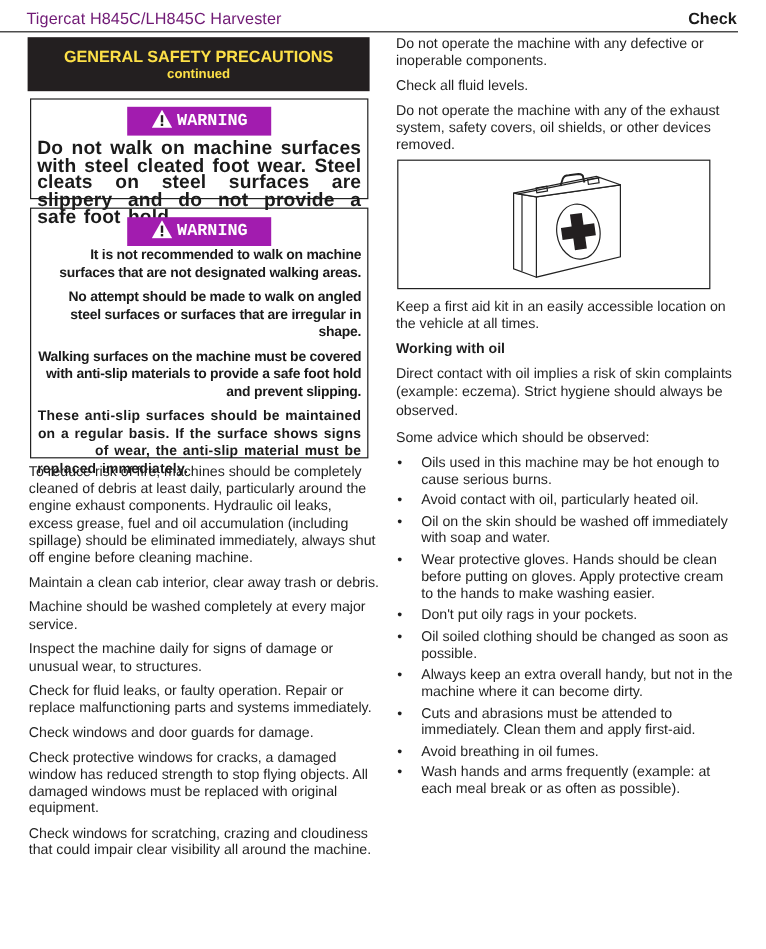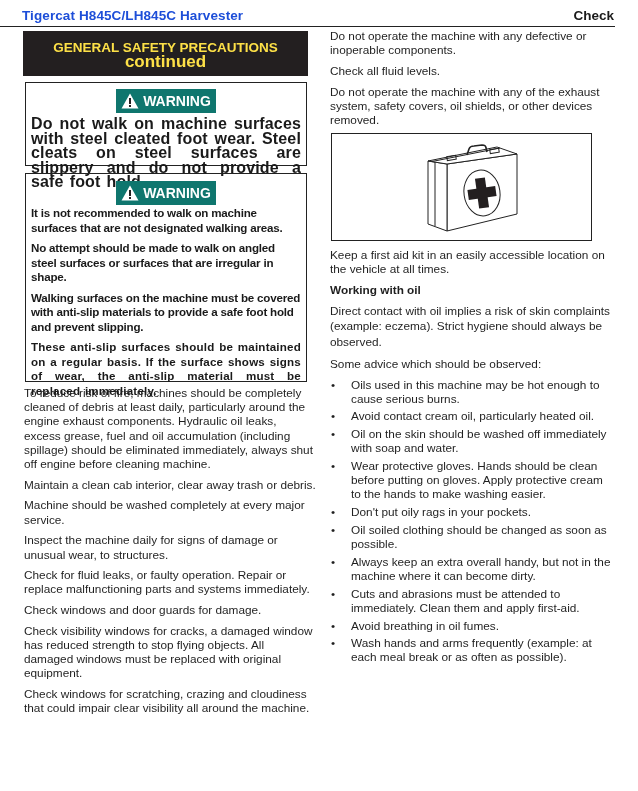--- a/index.html
+++ b/index.html
@@ -21,22 +21,22 @@
       top: 0;
       width: 615px;
       height: 26px;
       border-bottom: 1.5px solid #222;
     }
     .header-title {
       position: absolute;
       left: 22px;
       top: 8px;
       font-size: 13.5px;
-      font-weight: bold;
-      color: #1d4ed8;
+      font-weight: normal;
+      color: #701a75;
       letter-spacing: 0.1px;
     }
     .header-section {
       position: absolute;
       right: 1px;
       top: 8px;
       font-size: 13.5px;
       font-weight: bold;
       color: #1a1a1a;
     }
@@ -52,44 +52,45 @@
       font-weight: bold;
     }
     .banner .line1 {
       display: block;
       font-size: 13.5px;
       margin-top: 9px;
       line-height: 15px;
     }
     .banner .line2 {
       display: block;
-      font-size: 17px;
+      font-size: 11px;
       line-height: 14px;
     }
     .warn-box {
       position: absolute;
       left: 25px;
       width: 282px;
       border: 1.5px solid #222;
       box-sizing: border-box;
       padding: 0 5px 0 5px;
     }
     .warn-box1 { top: 82px; height: 84px; }
     .warn-box2 { top: 173px; height: 209px; }
     .warn-label {
       display: block;
       margin: 6px auto 4px auto;
-      width: 100px;
+      width: 120px;
       height: 24px;
-      background: #0f766e;
+      background: #a21caf;
       color: #fff;
       font-weight: bold;
       font-size: 14px;
       line-height: 24px;
       text-align: center;
+      font-family: Liberation Mono, monospace;
     }
     .warn-label svg {
       vertical-align: -3px;
       margin-right: 4px;
     }
     .warn-text {
       font-size: 16px;
       font-weight: bold;
       line-height: 14.5px;
       margin: 0;
@@ -97,21 +98,21 @@
     }
     .warn-text.justify {
       text-align: justify;
       text-align-last: left;
     }
     .warn-box1 .warn-text {
       letter-spacing: 0.15px;
       word-spacing: 1.5px;
     }
     .warn-box2 .warn-label { margin-top: 7px; margin-bottom: 1px; }
-    .warn-box2 .warn-text { margin-bottom: 6px; font-size: 11.6px; letter-spacing: -0.2px;}
+    .warn-box2 .warn-text { margin-bottom: 6px; font-size: 11.6px; letter-spacing: -0.2px; text-align: right;}
     .warn-box2 .warn-text.wide { letter-spacing: 0.2px; word-spacing: 1.2px; }
     .col {
       position: absolute;
       font-size: 11.8px;
       line-height: 14.2px;
       color: #1f1f1f;
     }
     .col-left {
       left: 24px;
       top: 386px;
@@ -196,21 +197,21 @@
   <p class="warn-text justify wide">These anti-slip surfaces should be maintained on a regular basis. If the surface shows signs of wear, the anti-slip material must be replaced immediately.</p>
 </div>
 
 <div class="col col-left">
   <p>To reduce risk of fire, machines should be completely cleaned of debris at least daily, particularly around the engine exhaust components.  Hydraulic oil leaks, excess grease, fuel and oil accumulation (including spillage) should be eliminated immediately, always shut off engine before cleaning machine.</p>
   <p>Maintain a clean cab interior, clear away trash or debris.</p>
   <p>Machine should be washed completely at every major service.</p>
   <p>Inspect the machine daily for signs of damage or unusual wear, to structures.</p>
   <p>Check for fluid leaks, or faulty operation. Repair or replace malfunctioning parts and systems immediately.</p>
   <p>Check windows and door guards for damage.</p>
-  <p>Check visibility windows for cracks, a damaged window has reduced strength to stop flying objects. All damaged windows must be replaced with original equipment.</p>
+  <p>Check protective windows for cracks, a damaged window has reduced strength to stop flying objects. All damaged windows must be replaced with original equipment.</p>
   <p>Check windows for scratching, crazing and cloudiness that could impair clear visibility all around the machine.</p>
 </div>
 
 <div class="col col-right">
   <p>Do not operate the machine with any defective or inoperable components.</p>
   <p>Check all fluid levels.</p>
   <p style="margin-bottom:0">Do not operate the machine with any of the exhaust system, safety covers, oil shields, or other devices removed.</p>
 
   <div class="figure-box">
     <svg width="258" height="105" viewBox="0 0 258 105">
@@ -239,21 +240,21 @@
     </svg>
   </div>
 
   <p>Keep a first aid kit in an easily accessible location on the vehicle at all times.</p>
   <p class="subhead">Working with oil</p>
   <p style="line-height:15.5px">Direct contact with oil implies a risk of skin complaints (example: eczema).  Strict hygiene should always be observed.</p>
   <p>Some advice which should be observed:</p>
 
   <ul class="bullets">
     <li><span class="dot">•</span><span>Oils used in this machine may be hot enough to cause serious burns.</span></li>
-    <li><span class="dot">•</span><span>Avoid contact cream oil, particularly heated oil.</span></li>
+    <li><span class="dot">•</span><span>Avoid contact with oil, particularly heated oil.</span></li>
     <li><span class="dot">•</span><span>Oil on the skin should be washed off immediately with soap and water.</span></li>
     <li><span class="dot">•</span><span>Wear protective gloves.  Hands should be clean before putting on gloves.  Apply protective cream to the hands to make washing easier.</span></li>
     <li><span class="dot">•</span><span>Don't put oily rags in your pockets.</span></li>
     <li><span class="dot">•</span><span>Oil soiled clothing should be changed as soon as possible.</span></li>
     <li><span class="dot">•</span><span>Always keep an extra overall handy, but not in the machine where it can become dirty.</span></li>
     <li><span class="dot">•</span><span>Cuts and abrasions must be attended to immediately.  Clean them and apply first-aid.</span></li>
     <li><span class="dot">•</span><span>Avoid breathing in oil fumes.</span></li>
     <li><span class="dot">•</span><span>Wash hands and arms frequently (example: at each meal break or as often as possible).</span></li>
   </ul>
 </div>

